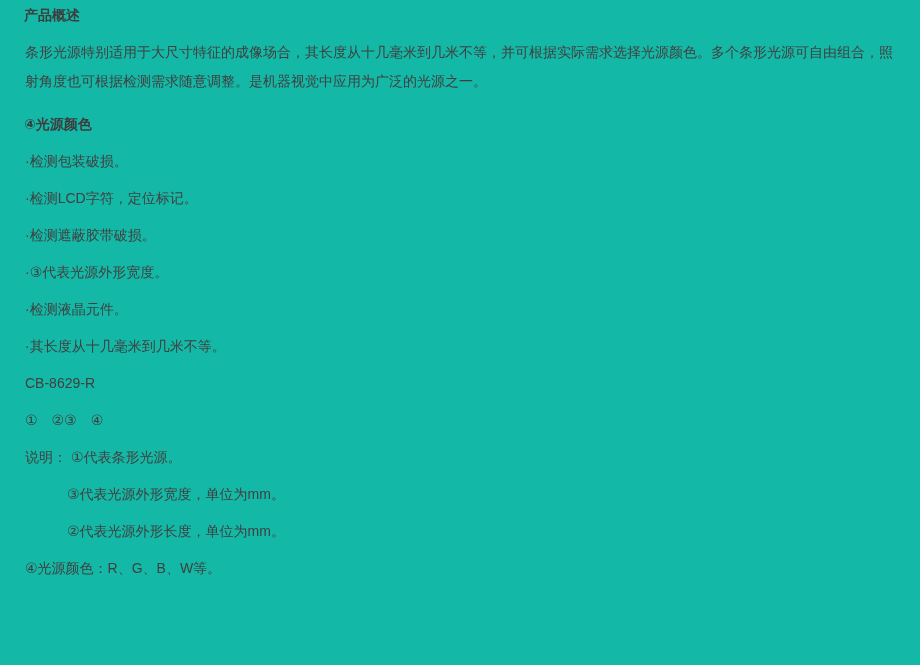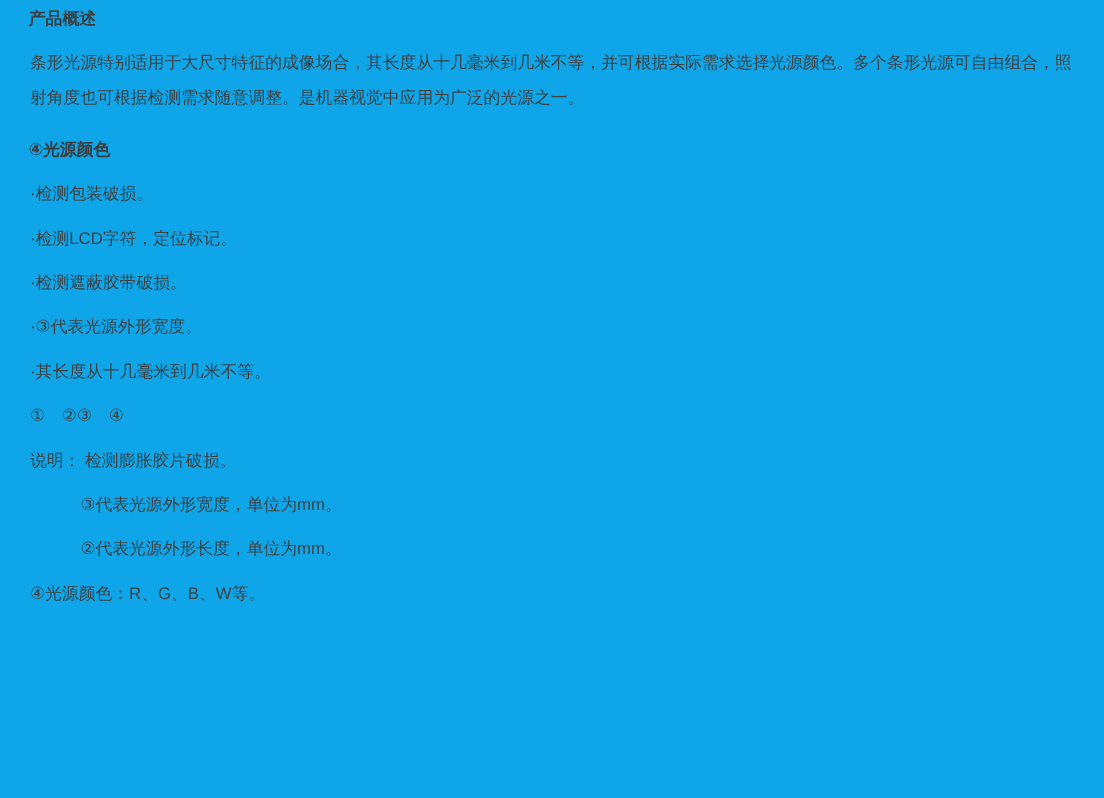--- a/index.html
+++ b/index.html
@@ -5,21 +5,21 @@
   html, body {
     margin: 0;
     padding: 0;
     background: #ffffff;
   }
   .page {
     position: relative;
     width: 920px;
     height: 665px;
     box-sizing: border-box;
-    background: #0ea5e9;
+    background: #14b8a6;
     color: #404040;
     font-family: "Liberation Sans", "DejaVu Sans", sans-serif;
     font-size: 14px;
     padding: 1px 14px 0 24px;
     overflow: hidden;
   }
   .doc-heading {
     font-size: 14px;
     font-weight: bold;
     color: #3d3d3d;
@@ -47,27 +47,29 @@
   <div class="doc-heading first">产品概述</div>
 
   <div class="doc-line">条形光源特别适用于大尺寸特征的成像场合，其长度从十几毫米到几米不等，并可根据实际需求选择光源颜色。多个条形光源可自由组合，照射角度也可根据检测需求随意调整。是机器视觉中应用为广泛的光源之一。</div>
 
   <div class="doc-heading">④光源颜色</div>
 
   <div class="doc-line">·检测包装破损。</div>
   <div class="doc-line">·检测LCD字符，定位标记。</div>
   <div class="doc-line">·检测遮蔽胶带破损。</div>
   <div class="doc-line">·③代表光源外形宽度。</div>
+  <div class="doc-line">·检测液晶元件。</div>
   <div class="doc-line">·其长度从十几毫米到几米不等。</div>
 
 
+  <div class="doc-line">CB-8629-R</div>
 
   <div class="doc-line">①　②③　④</div>
 
-  <div class="doc-line">说明： 检测膨胀胶片破损。</div>
+  <div class="doc-line">说明： ①代表条形光源。</div>
 
   <div class="doc-line indent">③代表光源外形宽度，单位为mm。</div>
 
   <div class="doc-line indent">②代表光源外形长度，单位为mm。</div>
 
   <div class="doc-line">④光源颜色：R、G、B、W等。</div>
 
 </div>
 
 </body></html>

